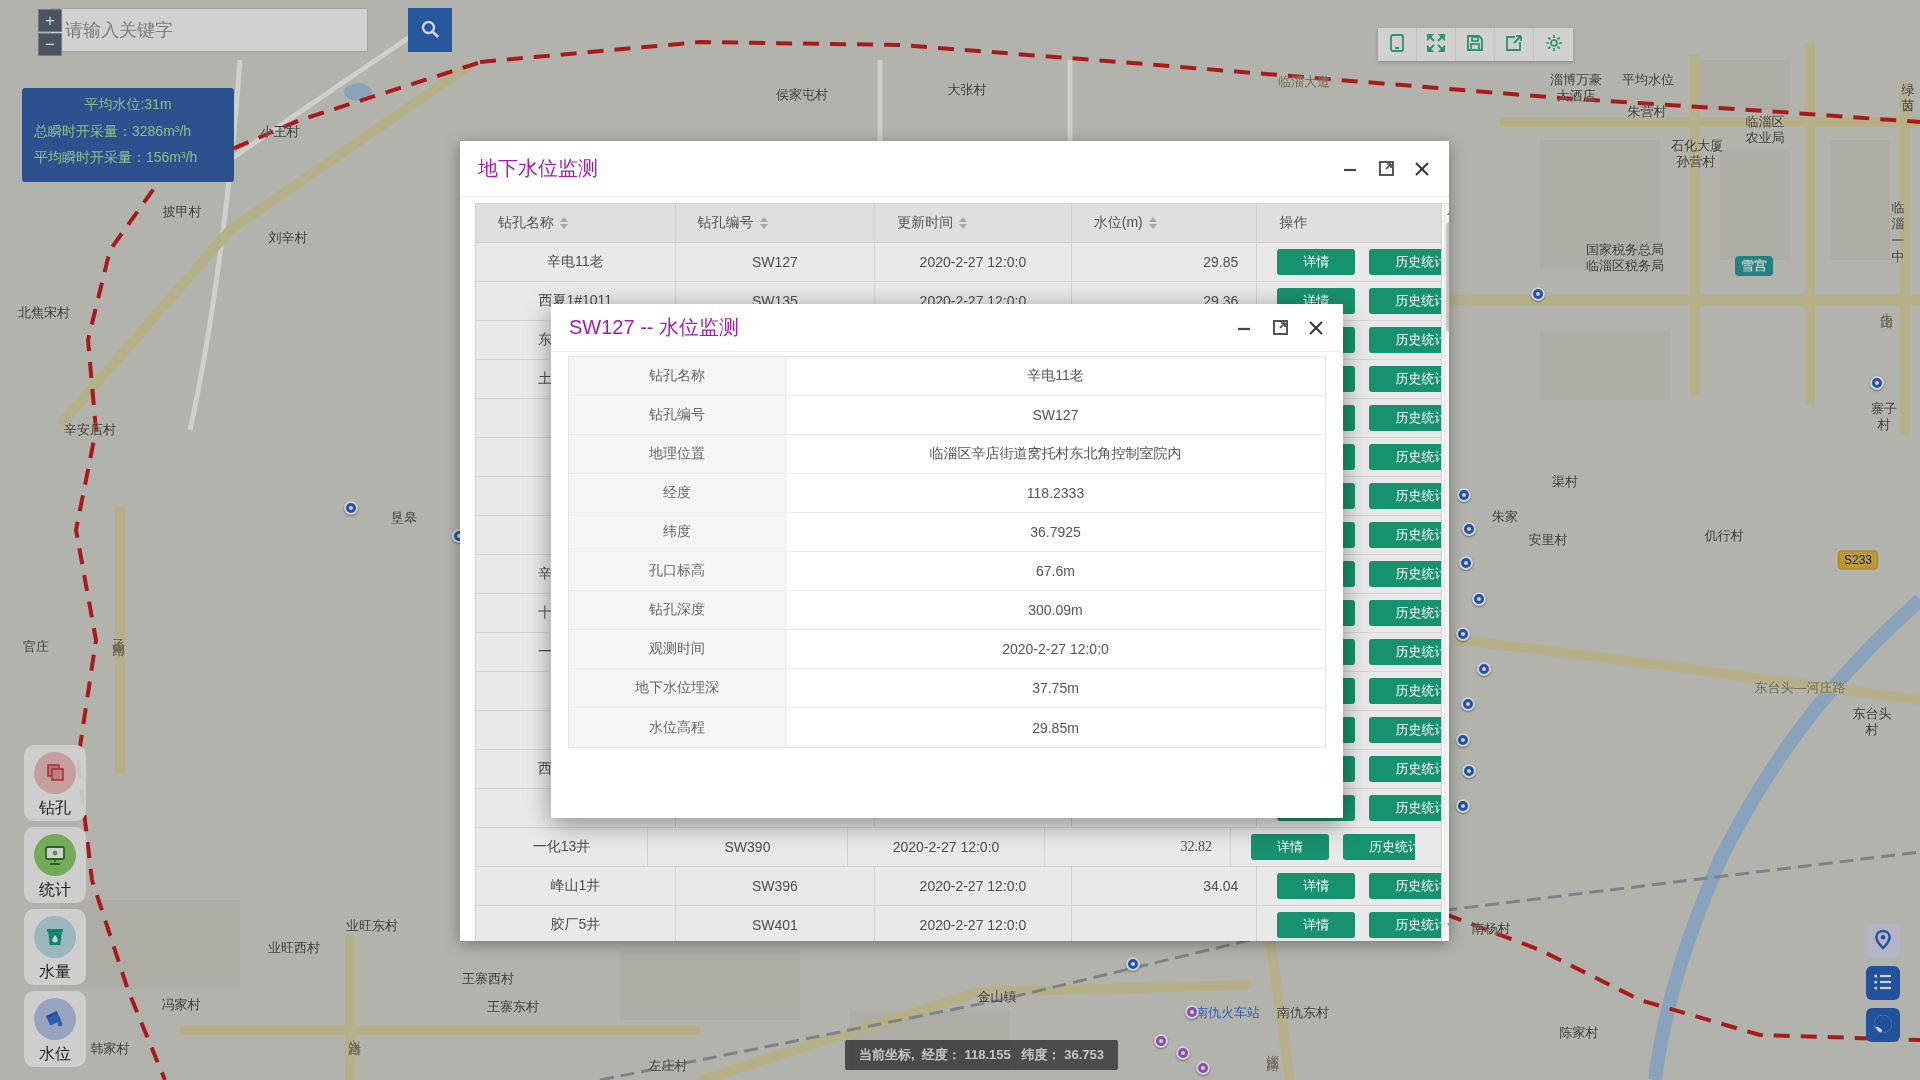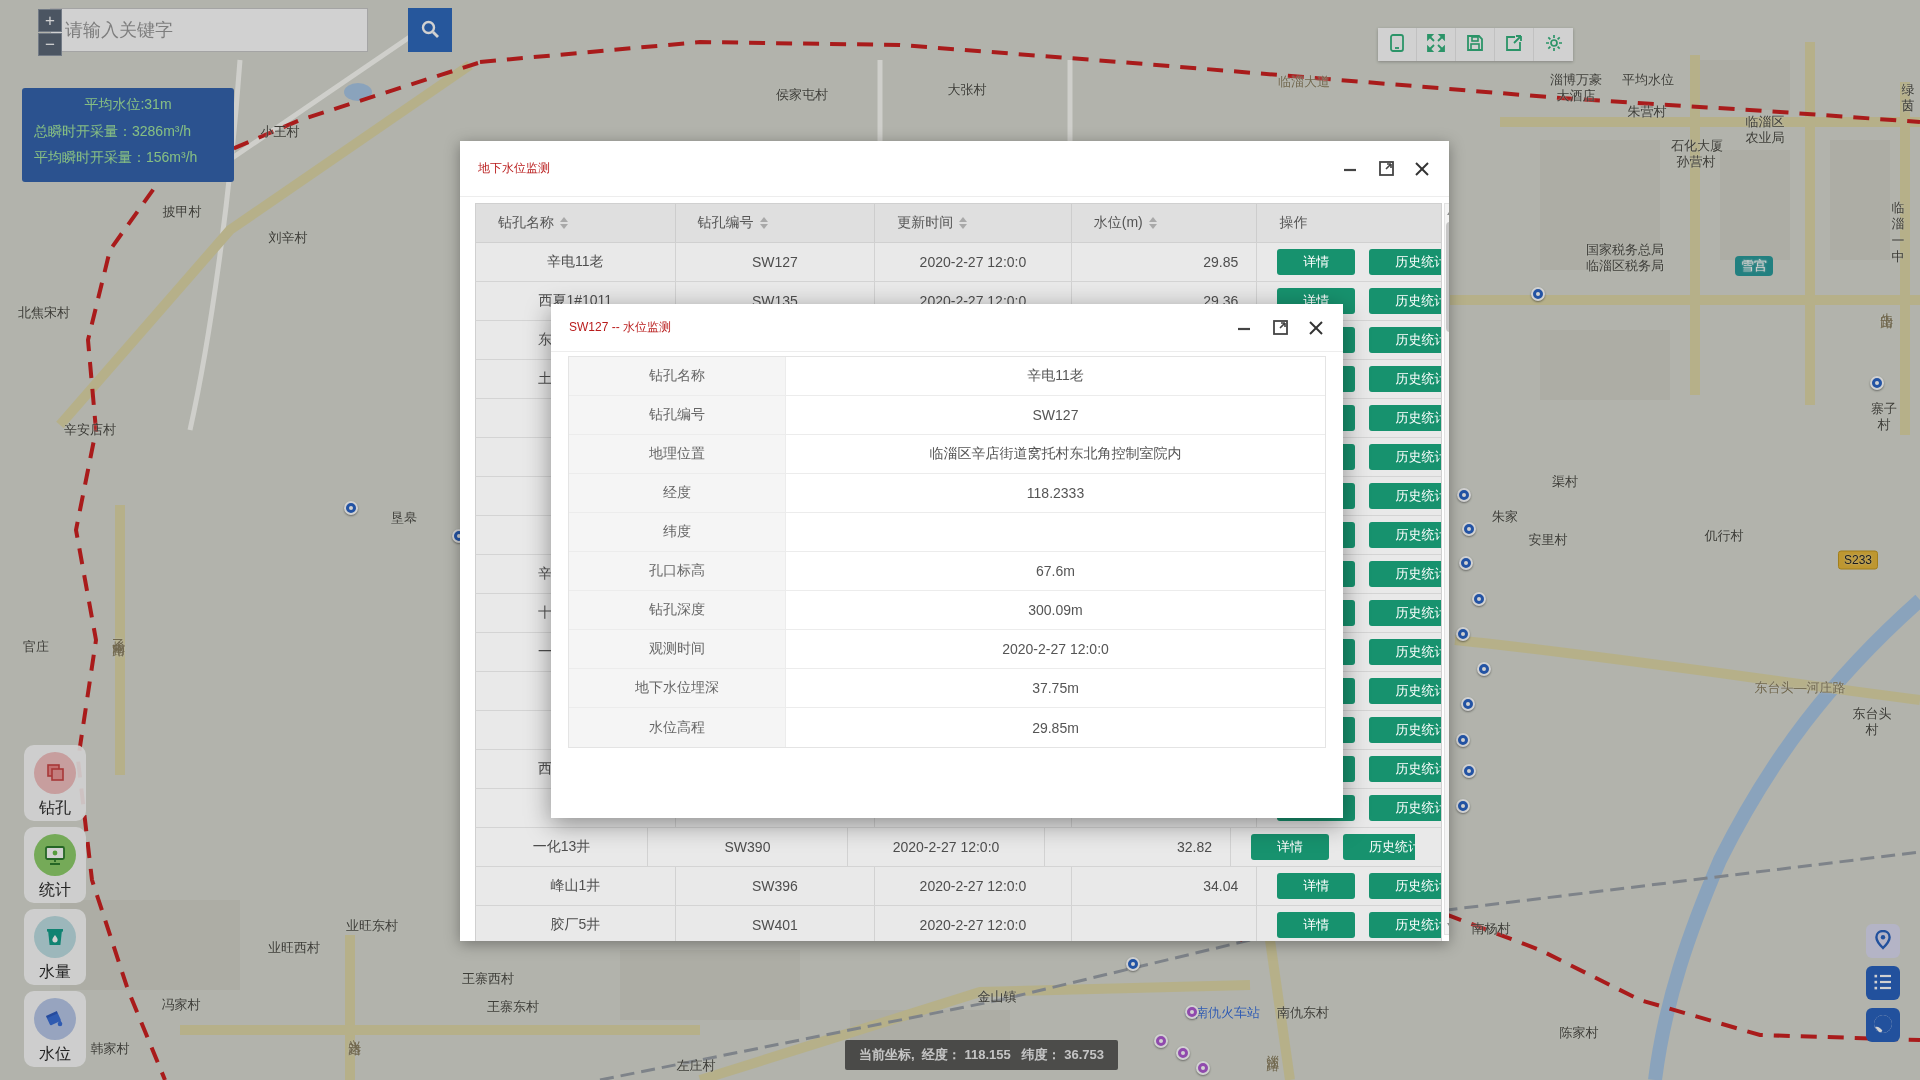--- a/index.html
+++ b/index.html
@@ -57,21 +57,21 @@
   .corner-btn.globe { background:#2a63c0; }
 
   
   .mask { position:absolute; inset:0; background:rgba(0,0,0,.18); z-index:3; }
 
   
   .dlg-main { position:absolute; left:460px; top:141px; width:989px; height:800px; background:#fff;
     z-index:4; box-shadow:0 3px 14px rgba(0,0,0,.35); overflow:hidden; }
   .dlg-titlebar { height:56px; background:#fff; border-bottom:1px solid #ededed; display:flex;
     align-items:center; padding:0 18px; }
-  .dlg-title { font-size:12px; color:#b91c1c; flex:1; }
+  .dlg-title { font-size:20px; color:#a21caf; flex:1; }
   .dlg-btns { display:flex; align-items:center; gap:18px; }
   .dlg-ctl { width:18px; height:18px; display:flex; align-items:center; justify-content:center; cursor:pointer; }
   .m-table { position:absolute; left:15px; top:62px; width:967px; }
   .m-head { display:flex; height:40px; background:#dfdfdf; border:1px solid #d0d0d0; }
   .m-hcell { display:flex; align-items:center; padding-left:22px; font-size:14px; color:#555;
     border-right:1px solid #cdcdcd; cursor:pointer; }
   .m-hcell:last-child { border-right:none; cursor:default; }
   .sort { display:inline-flex; flex-direction:column; margin-left:6px; line-height:0; }
   .sort b { width:0; height:0; border-left:4px solid transparent; border-right:4px solid transparent; }
   .sort b.up { border-bottom:5px solid #a9a9a9; margin-bottom:2px; }
@@ -193,21 +193,21 @@
         <div class="map-label" style="left: 404px; top: 518px;">垦皋</div>
         <div class="map-label" style="left: 36px; top: 647px;">官庄</div>
         <div class="map-label road vert" style="left: 118px; top: 632px;">乙烯南路</div>
         <div class="map-label" style="left: 372px; top: 926px;">业旺东村</div>
         <div class="map-label" style="left: 294px; top: 948px;">业旺西村</div>
         <div class="map-label" style="left: 488px; top: 979px;">王寨西村</div>
         <div class="map-label" style="left: 513px; top: 1007px;">王寨东村</div>
         <div class="map-label" style="left: 181px; top: 1005px;">冯家村</div>
         <div class="map-label" style="left: 110px; top: 1049px;">韩家村</div>
         <div class="map-label road vert" style="left: 354px; top: 1032px;">兴边路</div>
-        <div class="map-label" style="left: 696px; top: 1066px; font-family: Liberation Serif, serif;">左庄村</div>
+        <div class="map-label" style="left: 668px; top: 1066px; font-family: Liberation Serif, serif;">左庄村</div>
         <div class="map-label" style="left: 997px; top: 997px;">金山镇</div>
         <div class="map-label blue" style="left: 1222px; top: 981px;">⊙南仇火车站</div>
         <div class="map-label" style="left: 1303px; top: 1013px;">南仇东村</div>
         <div class="map-label" style="left: 1491px; top: 929px;">南杨村</div>
         <div class="map-label" style="left: 1579px; top: 1033px;">陈家村</div>
         <div class="map-label road vert" style="left: 1272px; top: 1048px;">淄江路</div>
       </div>
     <div id="map-markers">
         <div class="marker blue" style="left: 351px; top: 508px;">
           <i></i>
@@ -615,21 +615,21 @@
             <div class="m-cell num" style="width: 186px;"></div>
             <div class="m-cell ops" style="width: 184px;">
               <button class="act-btn">详情</button>
               <button class="act-btn">历史统计</button>
             </div>
           </div>
           <div class="m-row">
             <div class="m-cell" style="width: 172px; text-align: center;">一化13井</div>
             <div class="m-cell" style="width: 200px;">SW390</div>
             <div class="m-cell" style="width: 197px;">2020-2-27 12:0:0</div>
-            <div class="m-cell num" style="width: 186px;">32.82</div>
+            <div class="m-cell num" style="width: 186px; font-family: Liberation Serif, serif;">32.82</div>
             <div class="m-cell ops" style="width: 184px;">
               <button class="act-btn">详情</button>
               <button class="act-btn">历史统计</button>
             </div>
           </div>
           <div class="m-row">
             <div class="m-cell" style="width: 200px;">峰山1井</div>
             <div class="m-cell" style="width: 200px;">SW396</div>
             <div class="m-cell" style="width: 197px;">2020-2-27 12:0:0</div>
             <div class="m-cell num" style="width: 186px;">34.04</div>
@@ -694,20 +694,21 @@
         <div class="d-row">
           <div class="d-label">地理位置</div>
           <div class="d-value">临淄区辛店街道窝托村东北角控制室院内</div>
         </div>
         <div class="d-row">
           <div class="d-label">经度</div>
           <div class="d-value">118.2333</div>
         </div>
         <div class="d-row">
           <div class="d-label">纬度</div>
+          <div class="d-value">36.7925</div>
         </div>
         <div class="d-row">
           <div class="d-label">孔口标高</div>
           <div class="d-value">67.6m</div>
         </div>
         <div class="d-row">
           <div class="d-label">钻孔深度</div>
           <div class="d-value">300.09m</div>
         </div>
         <div class="d-row">

